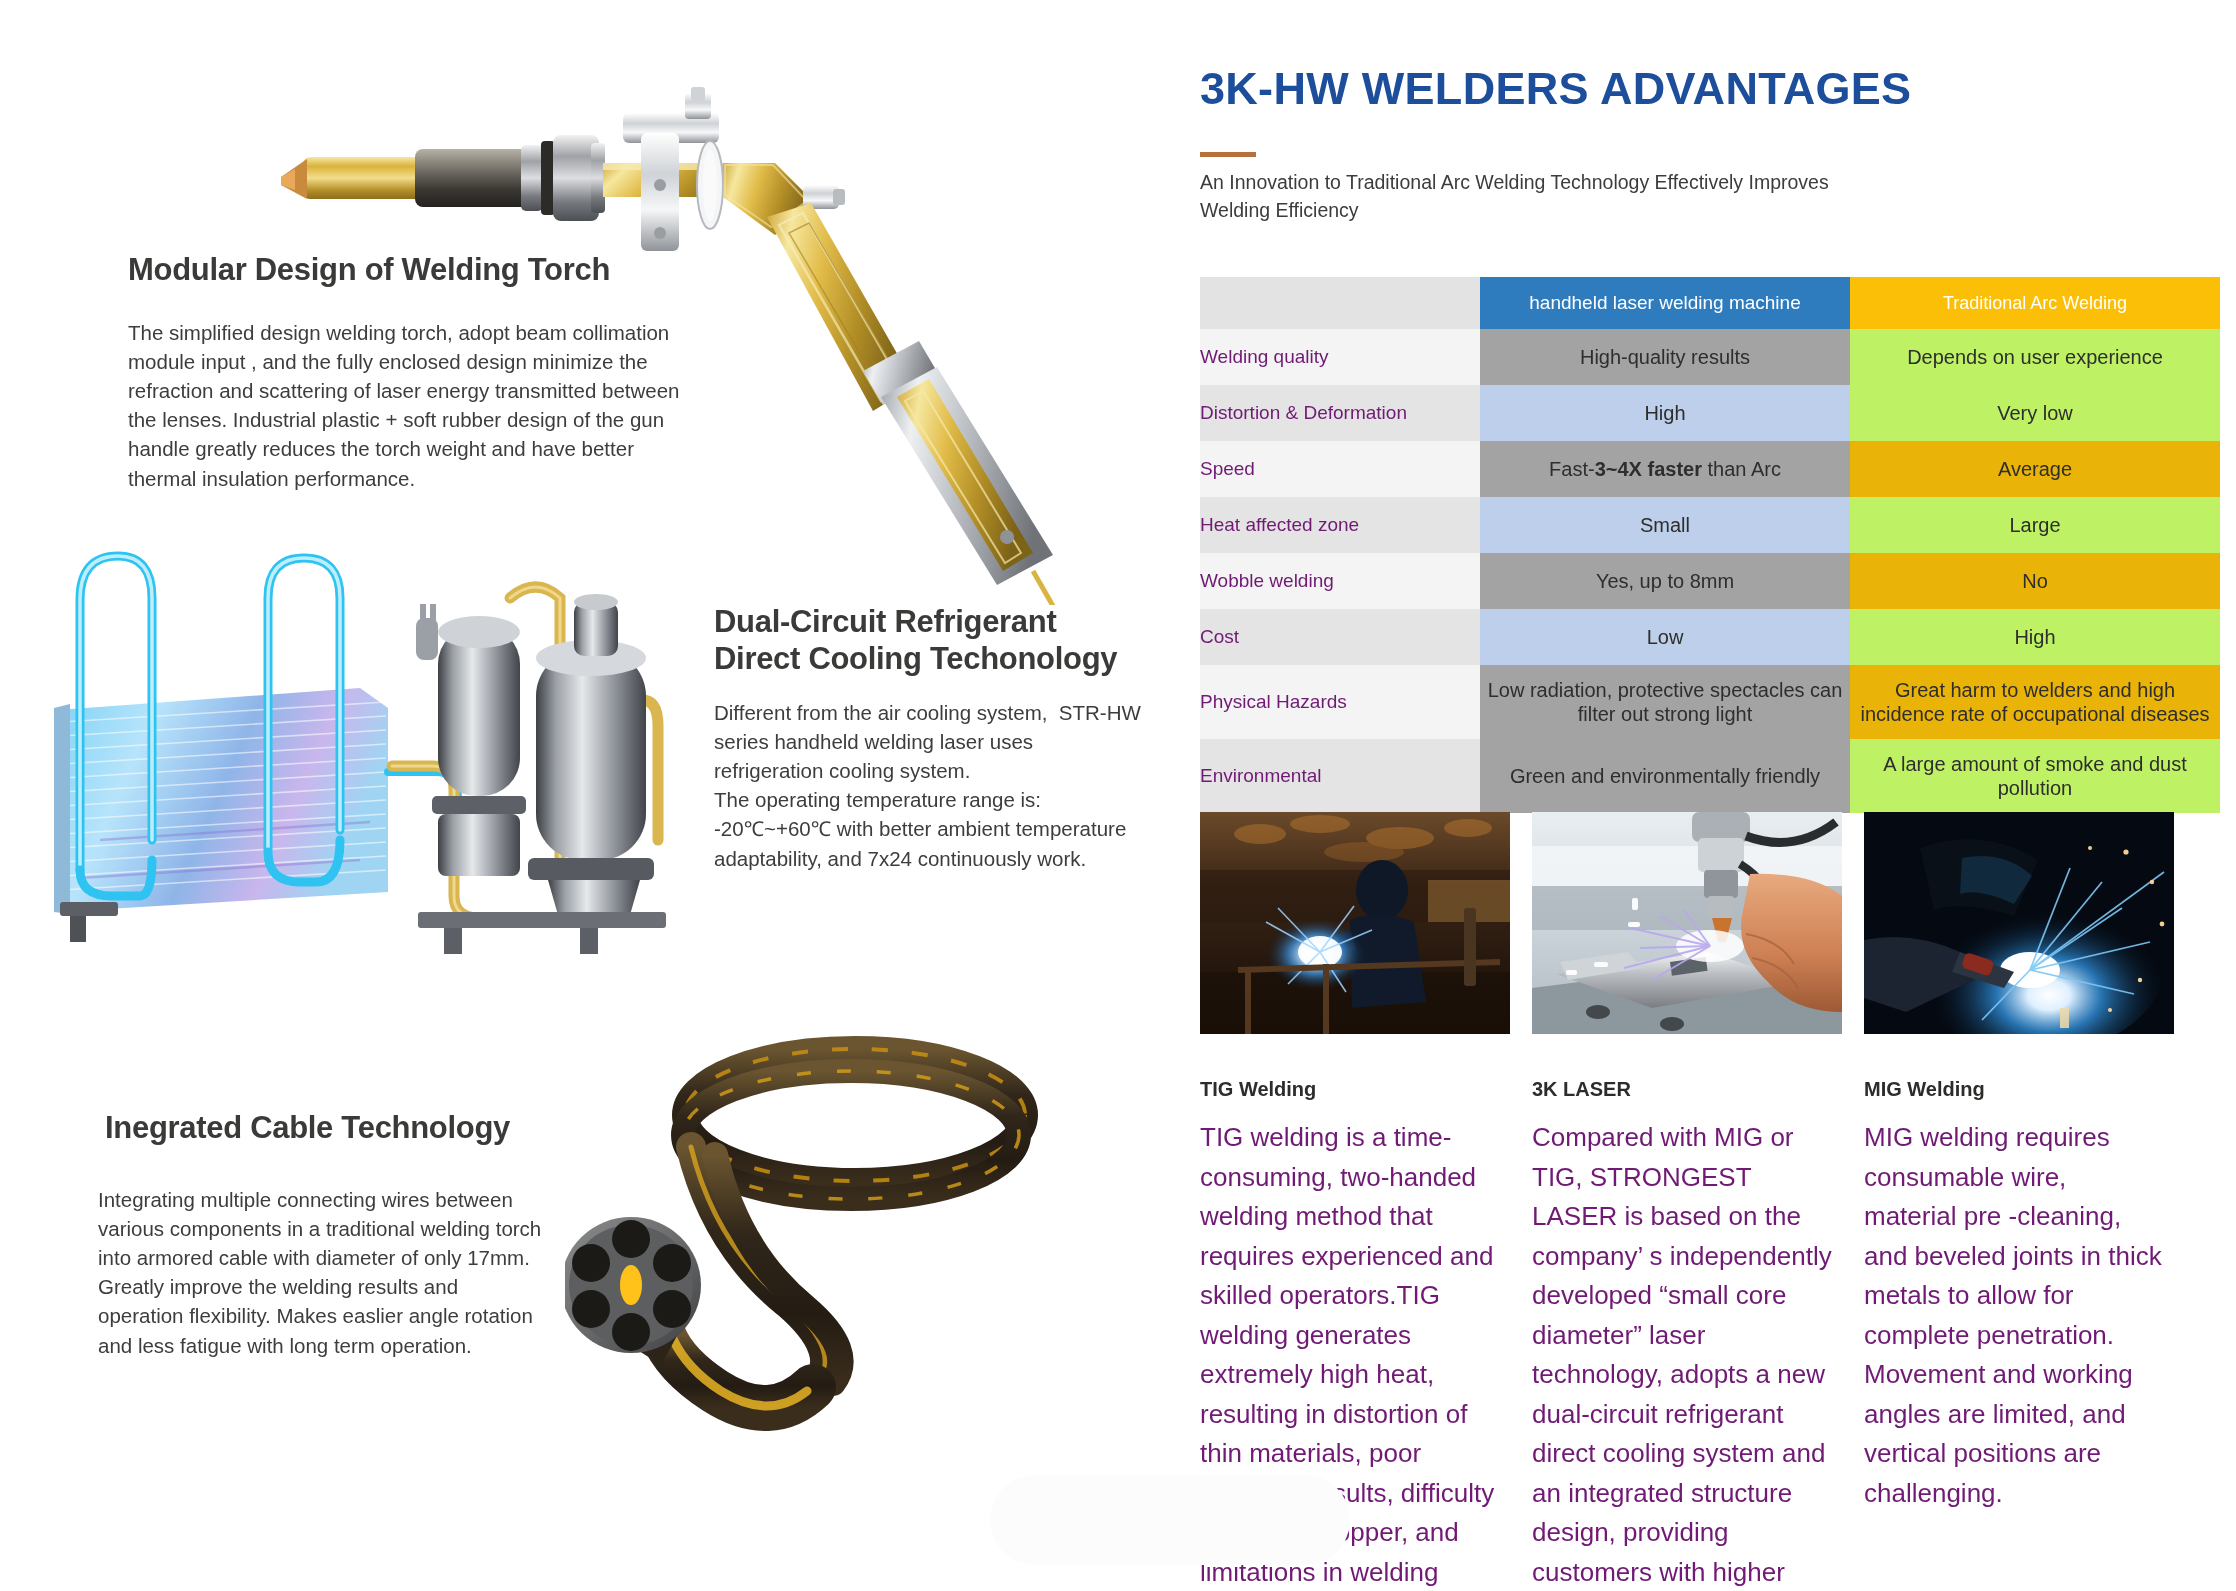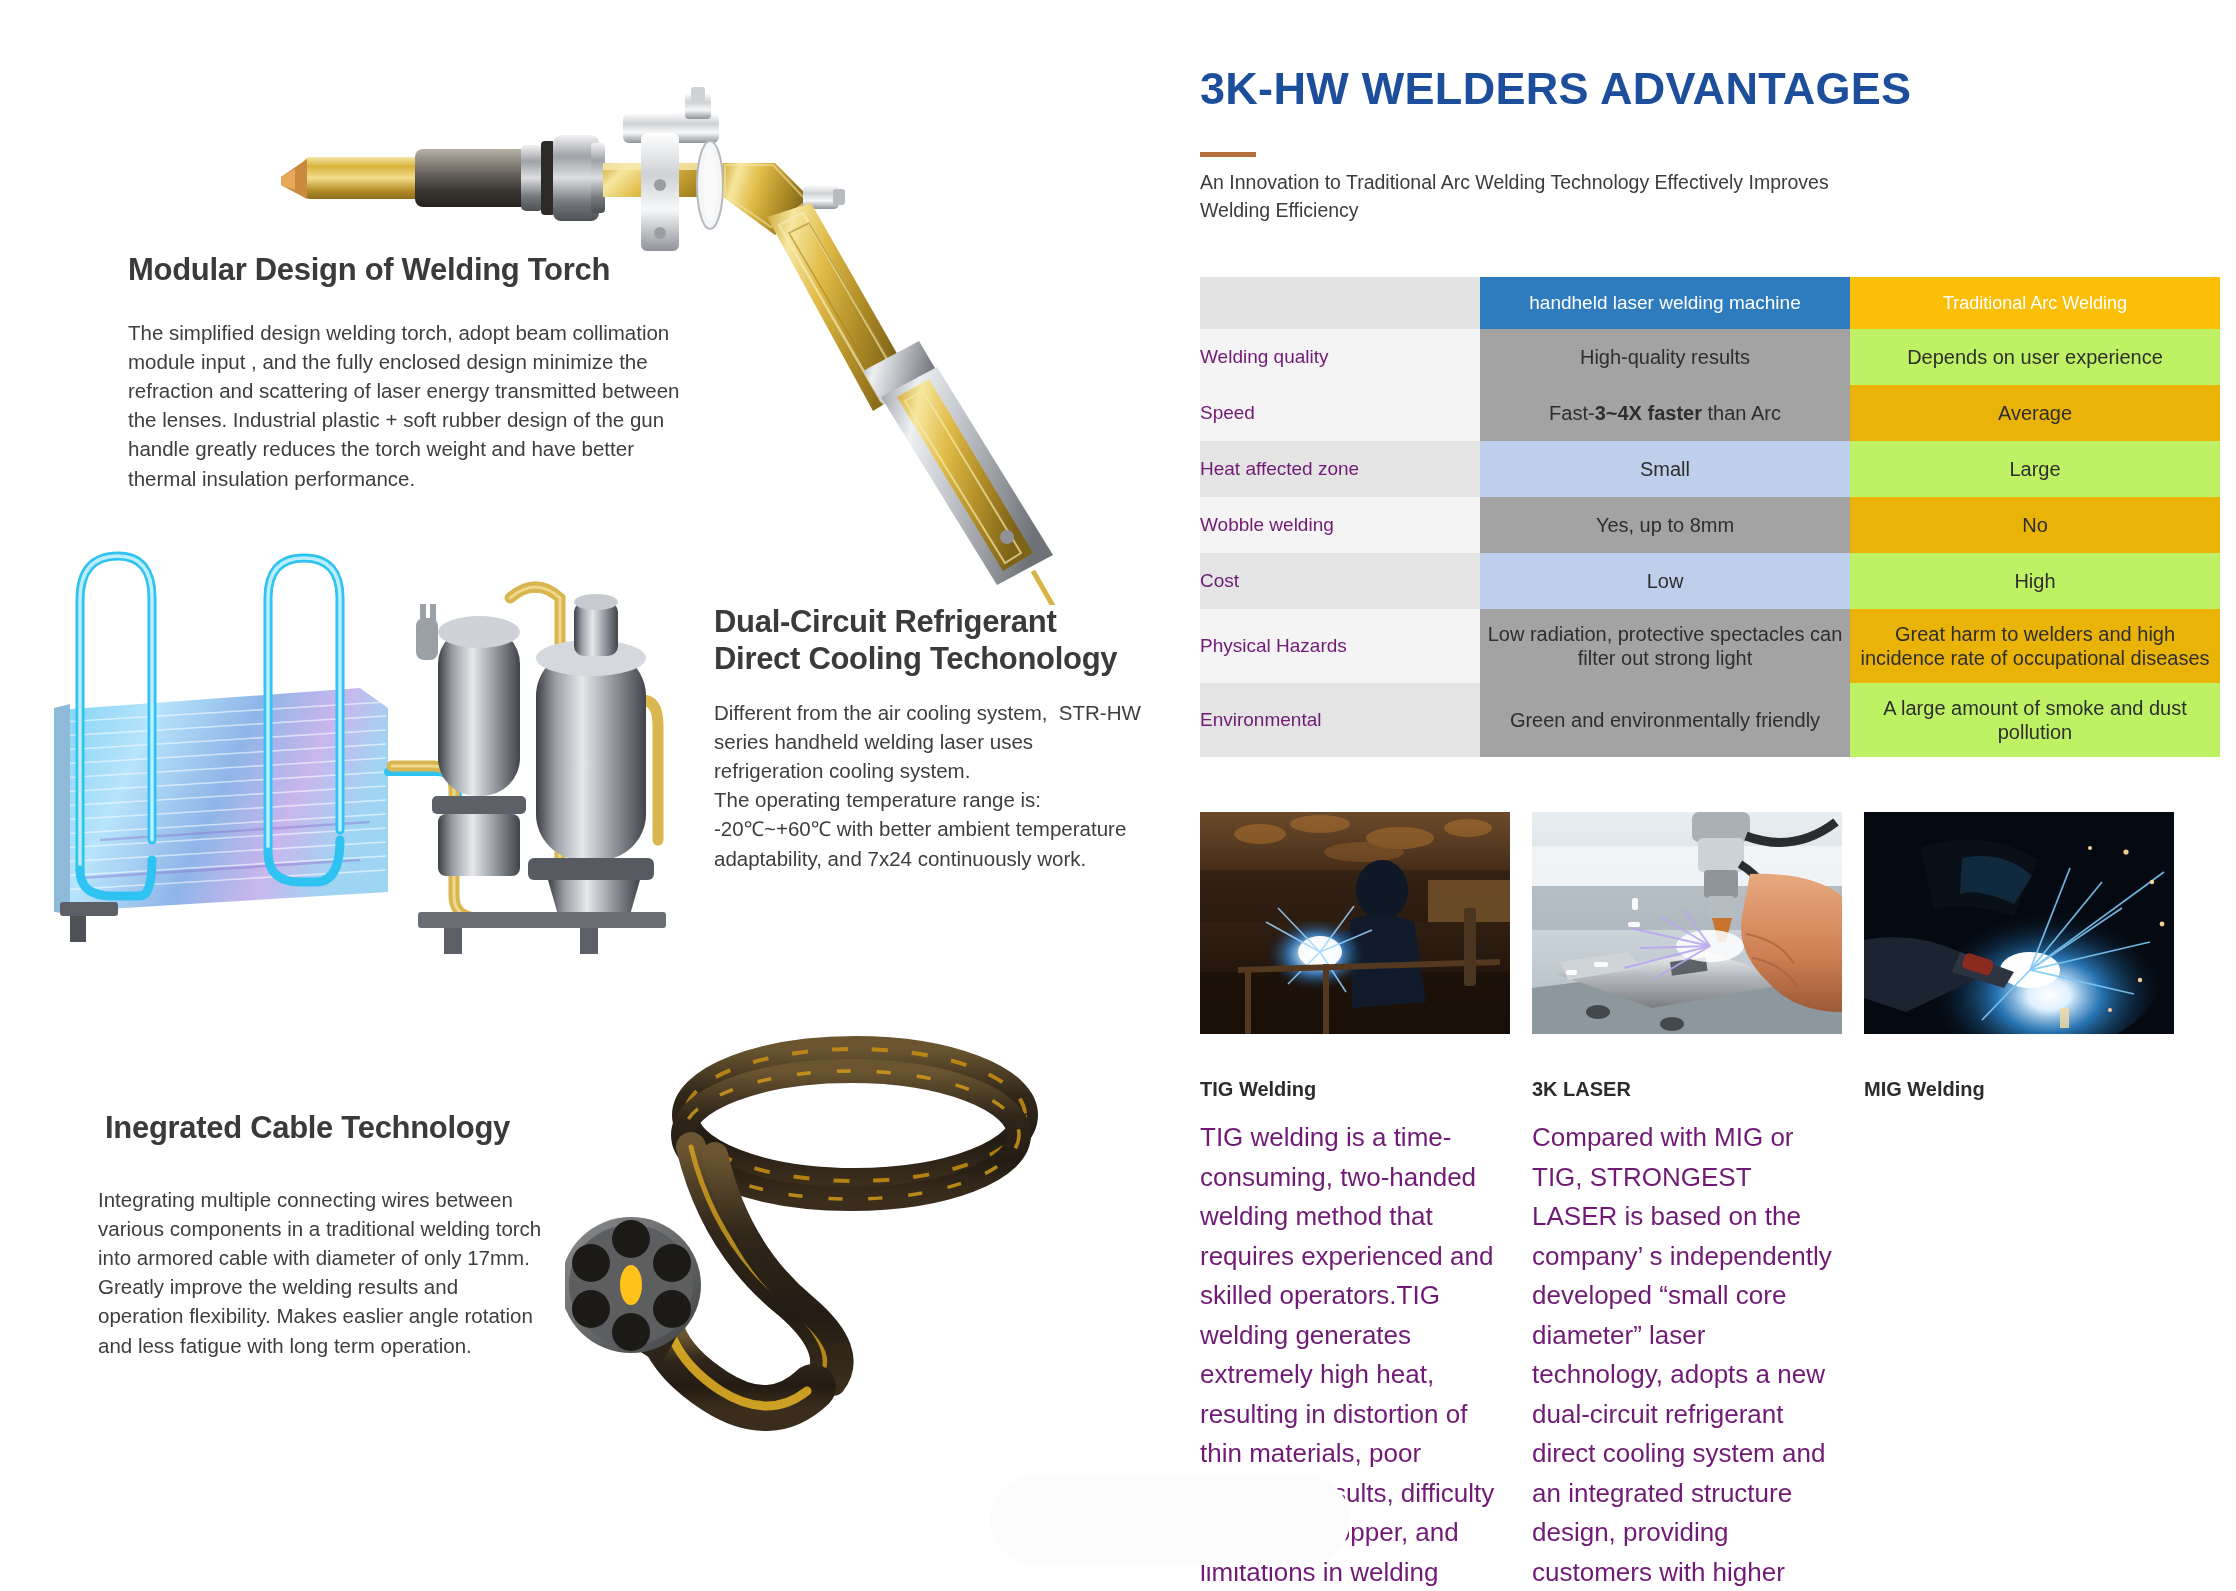--- a/index.html
+++ b/index.html
@@ -419,20 +419,25 @@
           <th class="hdr-blank"></th>
           <th class="hdr-a">handheld laser welding machine</th>
           <th class="hdr-b">Traditional Arc Welding</th>
         </tr>
       </thead>
       <tbody>
         <tr class="row-h">
           <td class="lbl odd">Welding quality</td>
           <td class="cell a-odd">High-quality results</td>
           <td class="cell b-odd">Depends on user experience</td>
+        </tr>
+        <tr class="row-h">
+          <td class="lbl even">Distortion &amp; Deformation</td>
+          <td class="cell a-even">High</td>
+          <td class="cell b-odd">Very low</td>
         </tr>
         <tr class="row-h">
           <td class="lbl odd">Speed</td>
           <td class="cell a-odd"><span>Fast-</span><b>3~4X faster</b><span> than Arc</span></td>
           <td class="cell b-even">Average</td>
         </tr>
         <tr class="row-h">
           <td class="lbl even">Heat affected zone</td>
           <td class="cell a-even">Small</td>
           <td class="cell b-odd">Large</td>
@@ -621,16 +626,17 @@
     </div>
 
     <div class="cap-row">
       <div class="cap" id="cap-tig">TIG Welding</div>
       <div class="cap" id="cap-laser">3K LASER</div>
       <div class="cap" id="cap-mig">MIG Welding</div>
     </div>
 
     <div class="col-text" id="txt-tig">TIG welding is a time-consuming, two-handed welding method that requires experienced and skilled operators.TIG welding generates extremely high heat, resulting in distortion of thin materials, poor cosmetic results, difficulty in welding copper, and limitations in welding metals of varying thicknesses.</div>
     <div class="col-text" id="txt-laser">Compared with MIG or TIG, STRONGEST LASER is based on the company’ s independently developed  “small core diameter” laser technology, adopts a new dual-circuit refrigerant direct cooling system and an integrated structure design, providing customers with higher efficiency, higher melting depth, higher energy saving and more convenient experience.</div>
+    <div class="col-text" id="txt-mig">MIG welding requires consumable wire, material pre -cleaning, and beveled joints in thick metals to allow for complete penetration. Movement and working angles  are limited, and vertical positions are challenging.</div>
   </div>
 
   <div id="watermark"></div>
 </div>
 
 </body></html>

